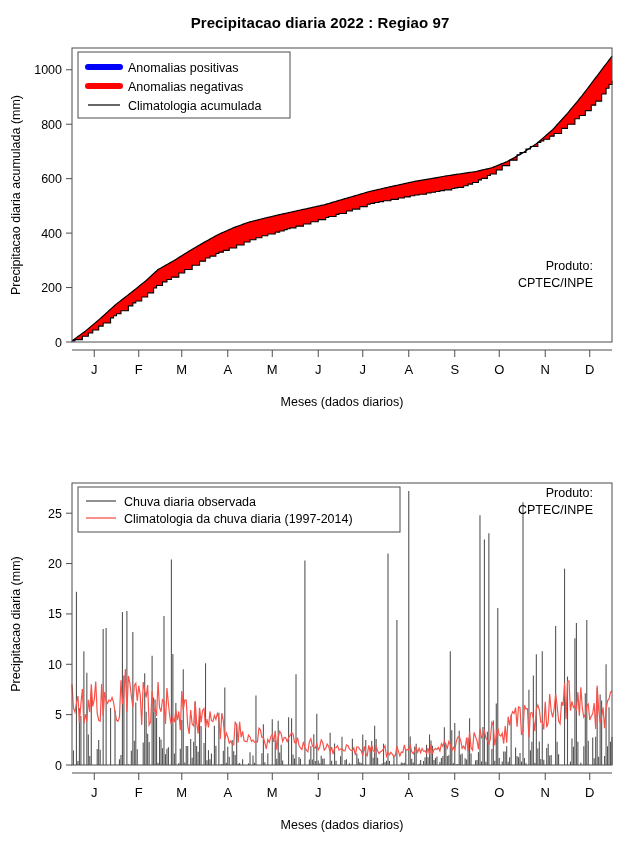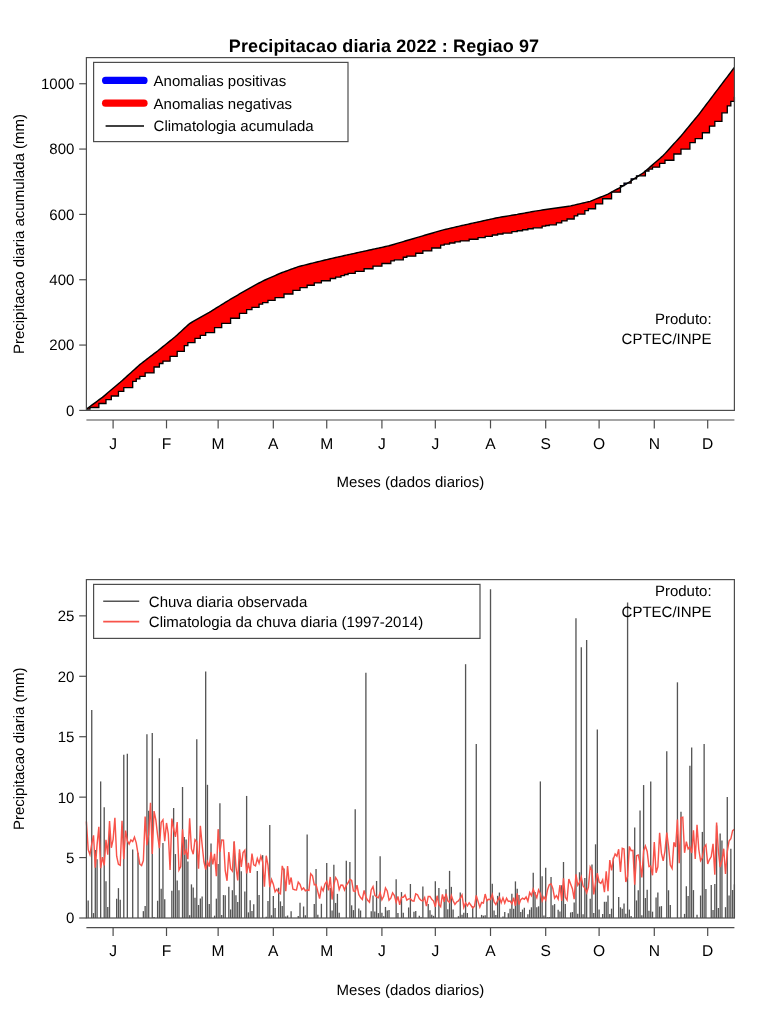--- a/index.html
+++ b/index.html
@@ -1,20 +1,20 @@
 <!DOCTYPE html>
 <html><head>
 <meta charset="utf-8">
 <style>
   html,body{margin:0;padding:0;background:#ffffff;}
   body{width:640px;height:850px;font-family:"Liberation Sans",sans-serif;color:#000;overflow:hidden;}
   #root{position:relative;width:640px;height:850px;}
   .chart-title{
     position:absolute;left:0;top:14px;width:640px;text-align:center;
-    font-size:15px;font-weight:bold;letter-spacing:0.1px;margin-top:16px;
+    font-size:15px;font-weight:bold;letter-spacing:0.1px;
   }
   .panel{position:absolute;left:0;width:640px;}
   #panel-top{top:0;height:425px;}
   #panel-bottom{top:425px;height:425px;}
   .svg-wrap{position:absolute;left:0;top:0;}
   .axis-title{font-size:12.5px;font-family:"Liberation Sans",sans-serif;fill:#000;}
   .tick-label{font-size:12.5px;font-family:"Liberation Sans",sans-serif;fill:#000;}
   .month-label{font-size:13px;font-family:"Liberation Sans",sans-serif;fill:#000;}
   .legend-text{font-size:12.5px;font-family:"Liberation Sans",sans-serif;fill:#000;}
   .produto-text{font-size:12.5px;font-family:"Liberation Sans",sans-serif;fill:#000;}

